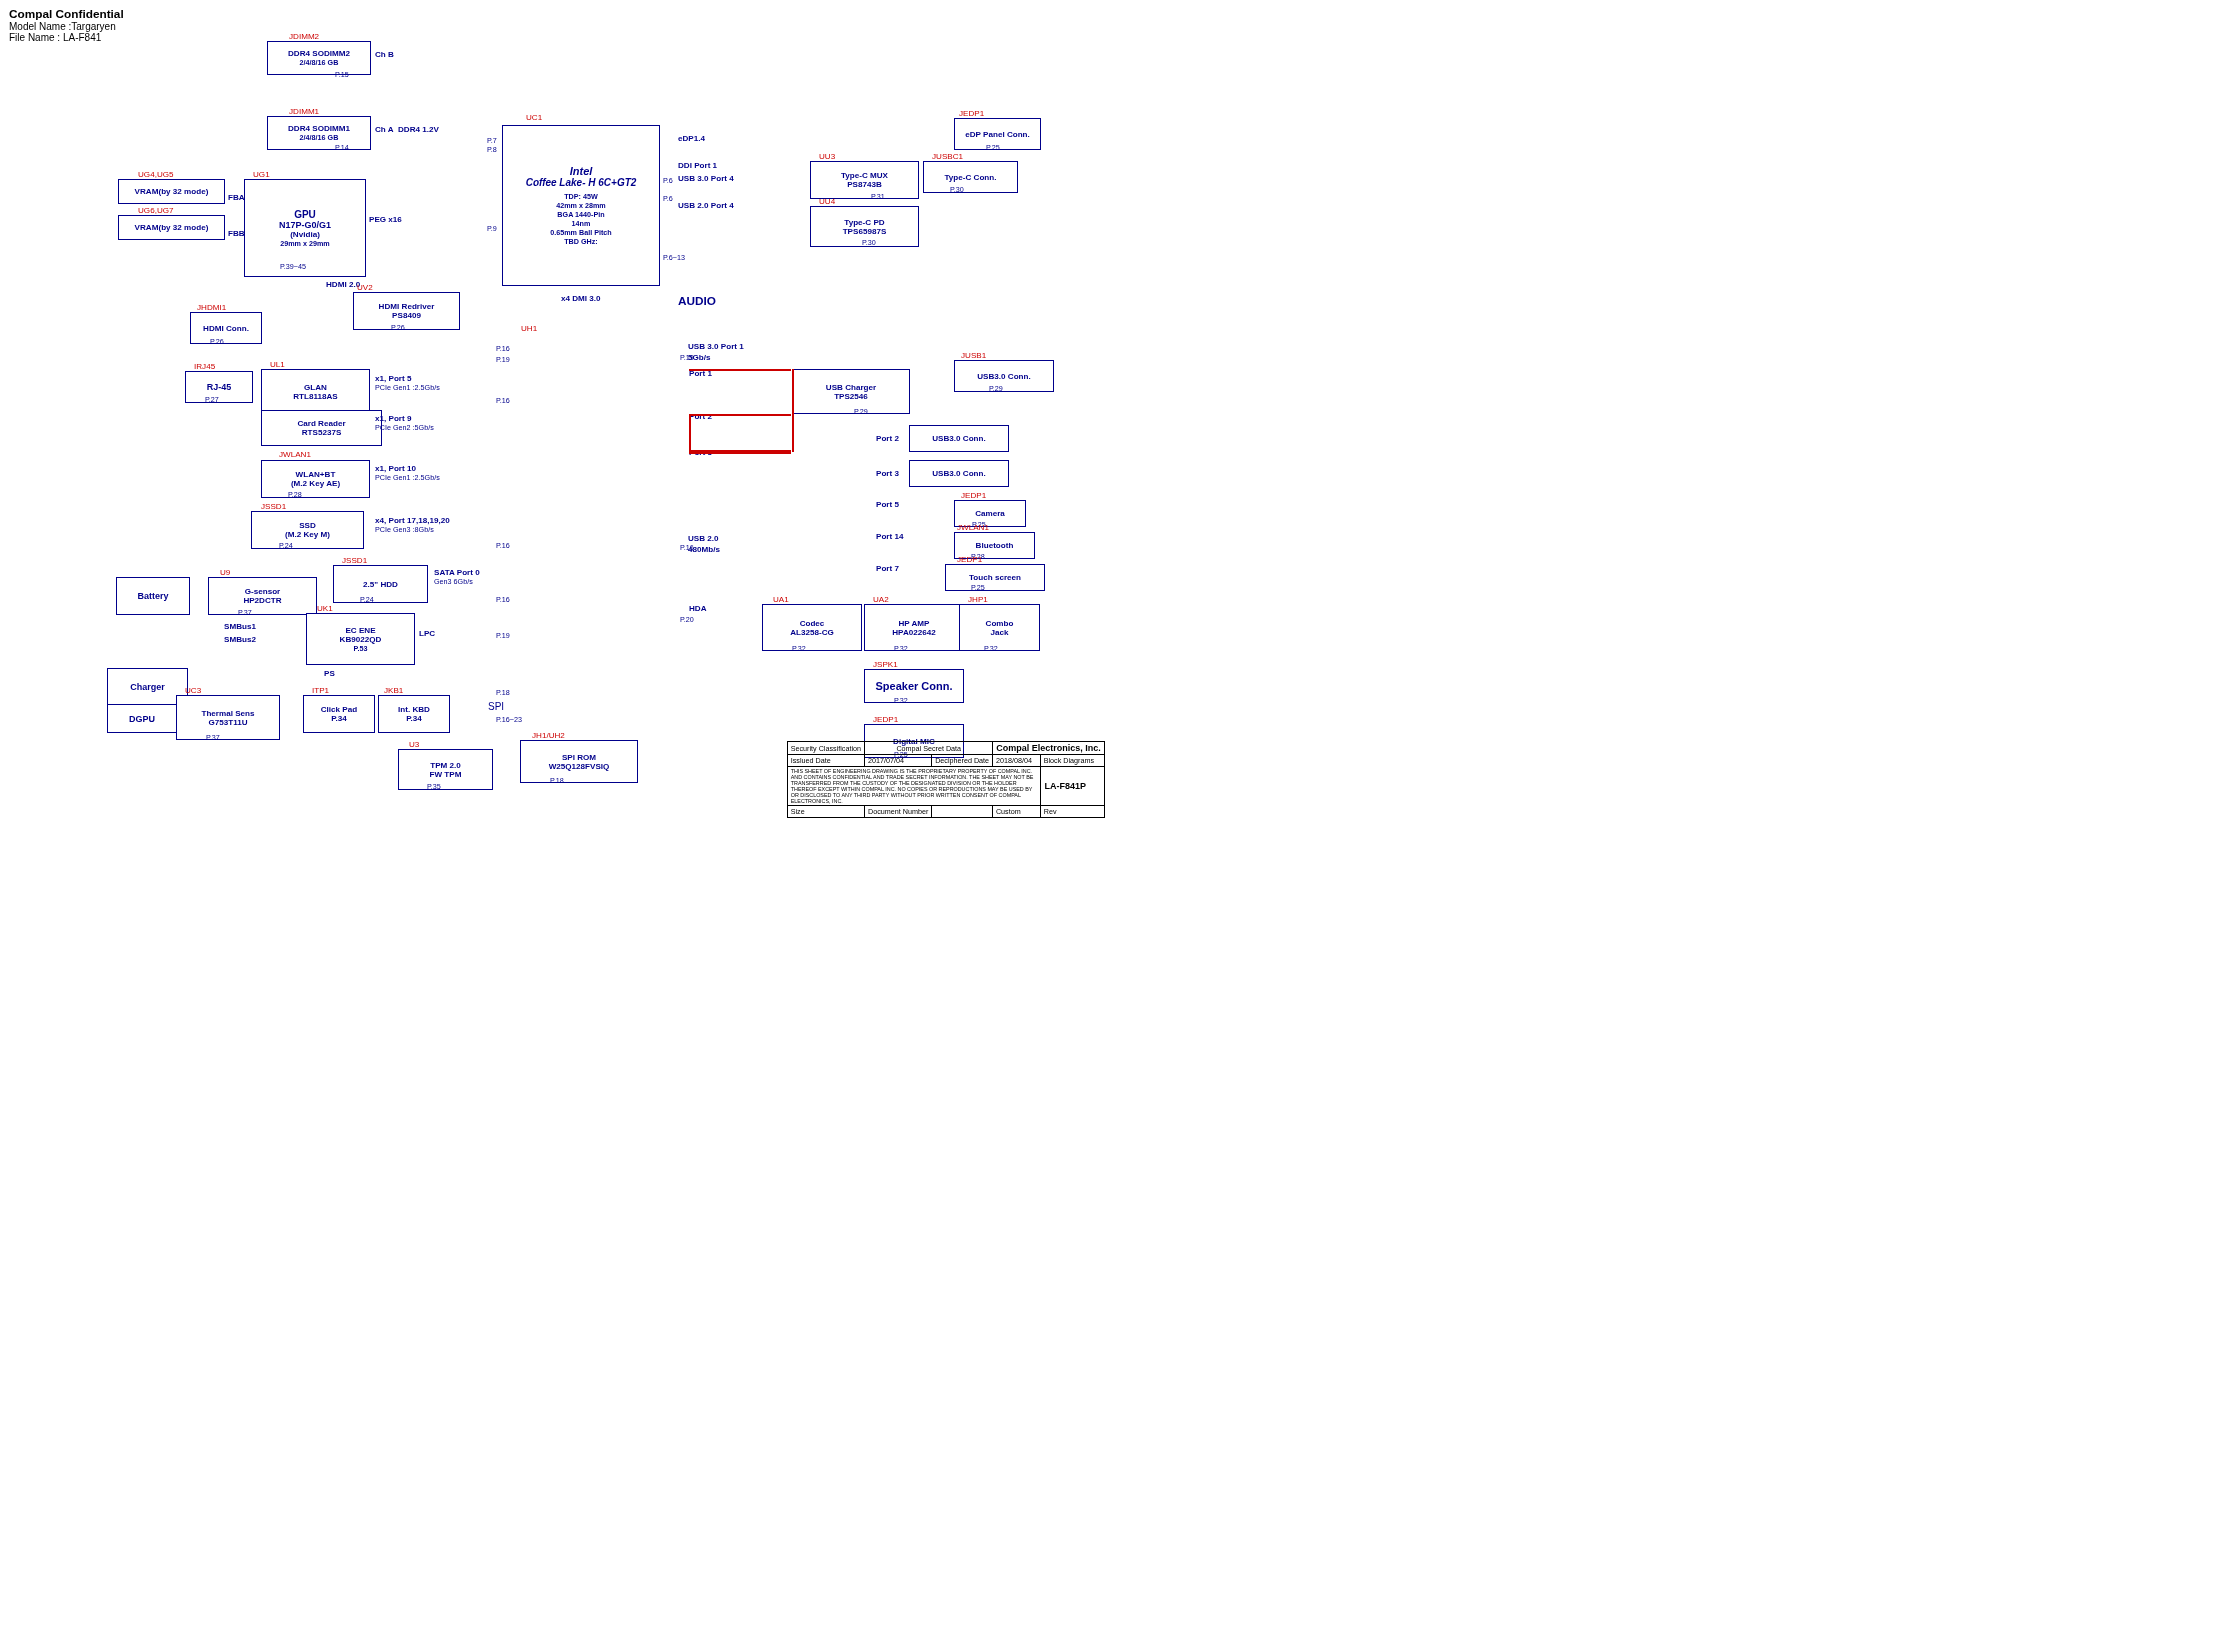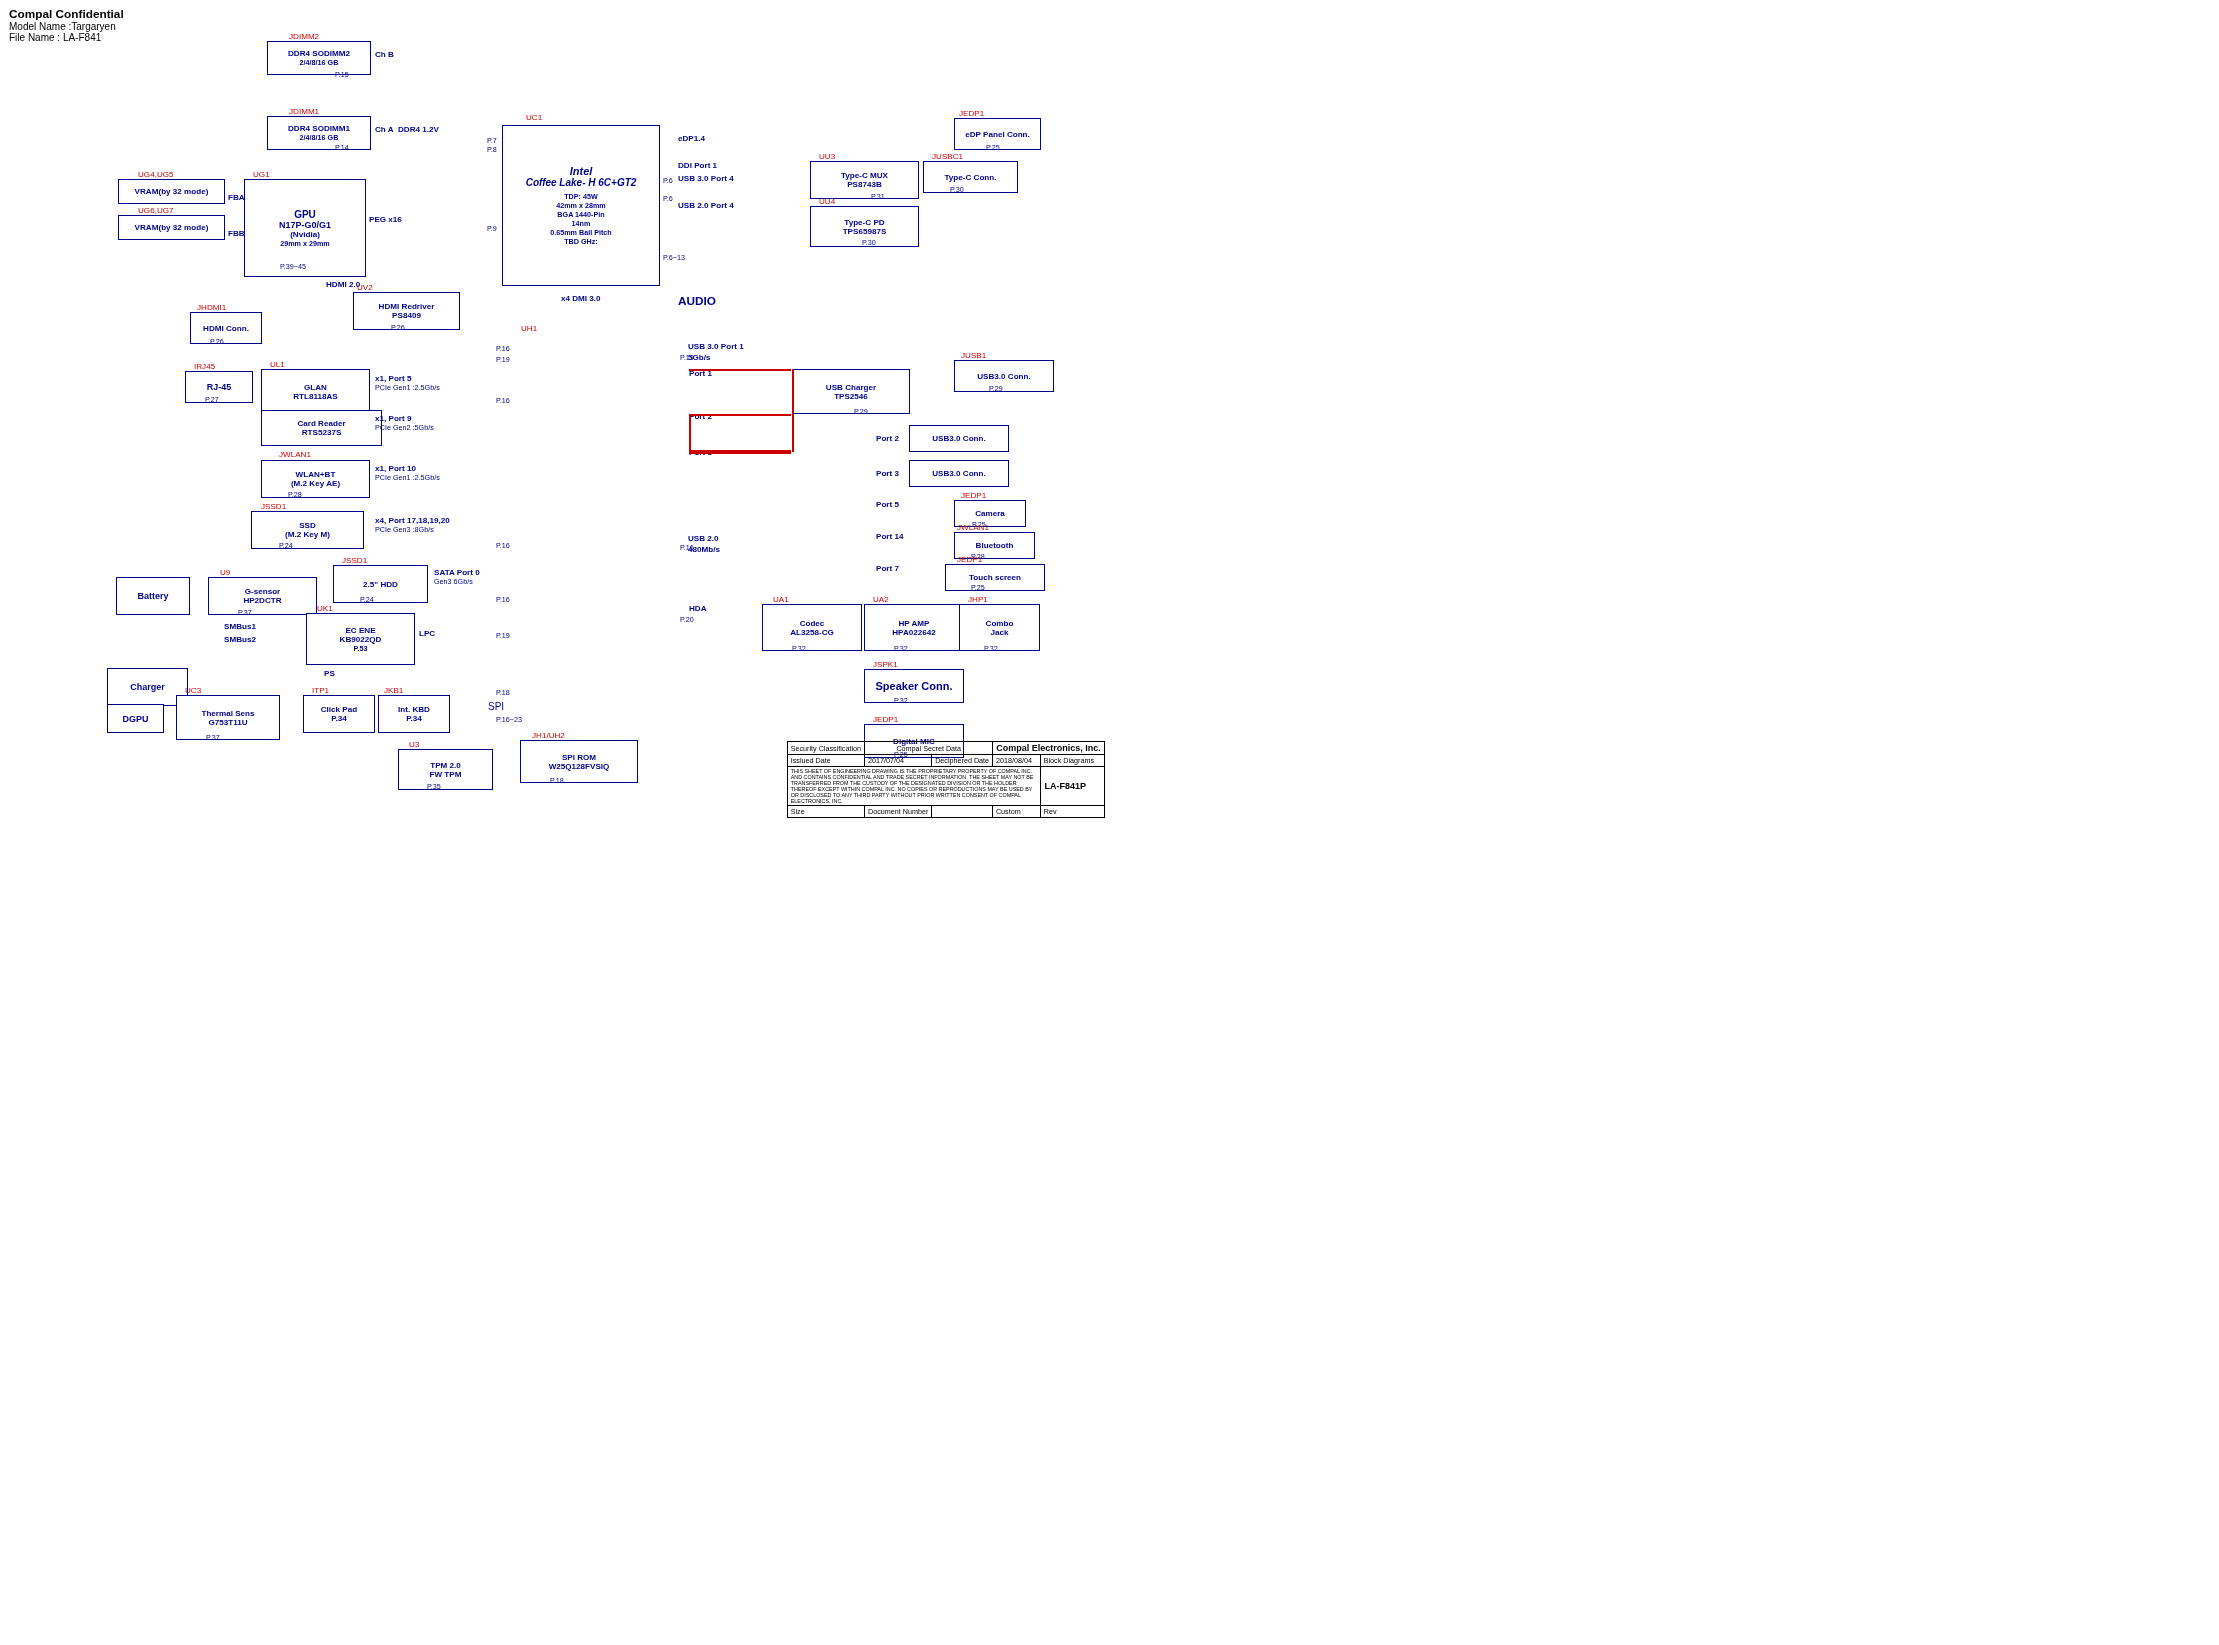--- a/index.html
+++ b/index.html
@@ -391,21 +391,21 @@
   <span style="position:absolute;top:669px;left:324px;font-size:8.1px;color:#00008B;font-weight:bold;">PS</span>
 
   <div class="label-red" style="top:686px;left:185px;">UC3</div>
 
   <div class="box" style="top:695px;left:176px;width:104px;height:45px;font-size:8.1px;">
     <span>Thermal Sens</span>
     <span>G753T11U</span>
   </div>
   <div class="label-blue" style="top:733px;left:206px;font-size:7.2px;">P.37</div>
 
-  <div class="box" style="top:704px;left:107px;width:57px;height:29px;font-size:9px;">
+  <div class="box" style="top:704px;left:107px;width:70px;height:29px;font-size:9px;">
     <span>DGPU</span>
   </div>
 
   <div class="label-red" style="top:686px;left:312px;">ITP1</div>
 
   <div class="box" style="top:695px;left:303px;width:72px;height:38px;font-size:8.1px;">
     <span>Click Pad</span>
     <span>P.34</span>
   </div>
 

